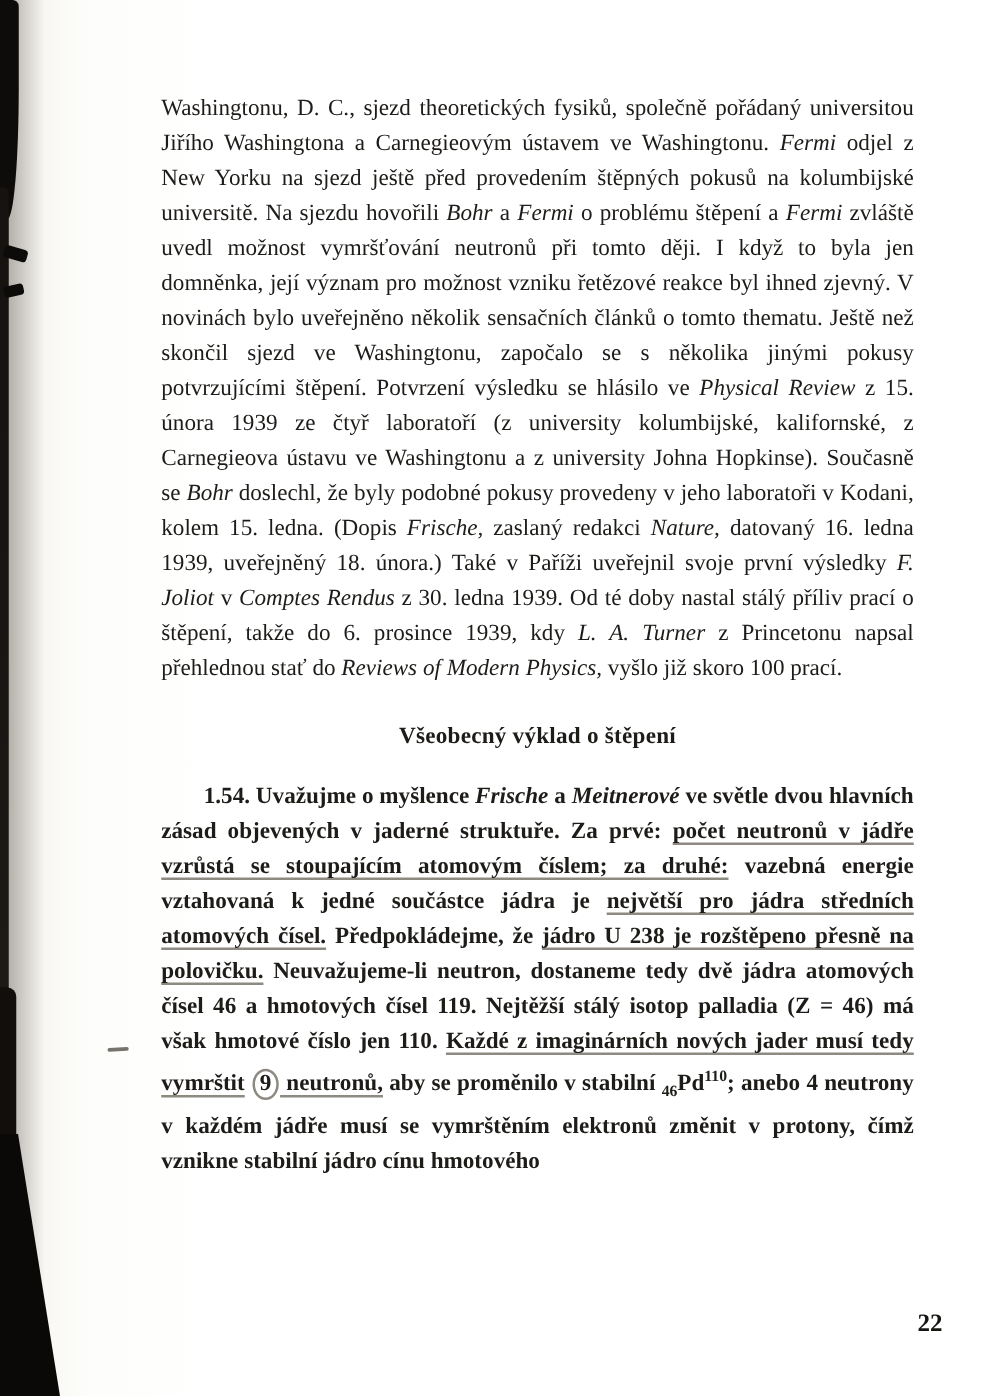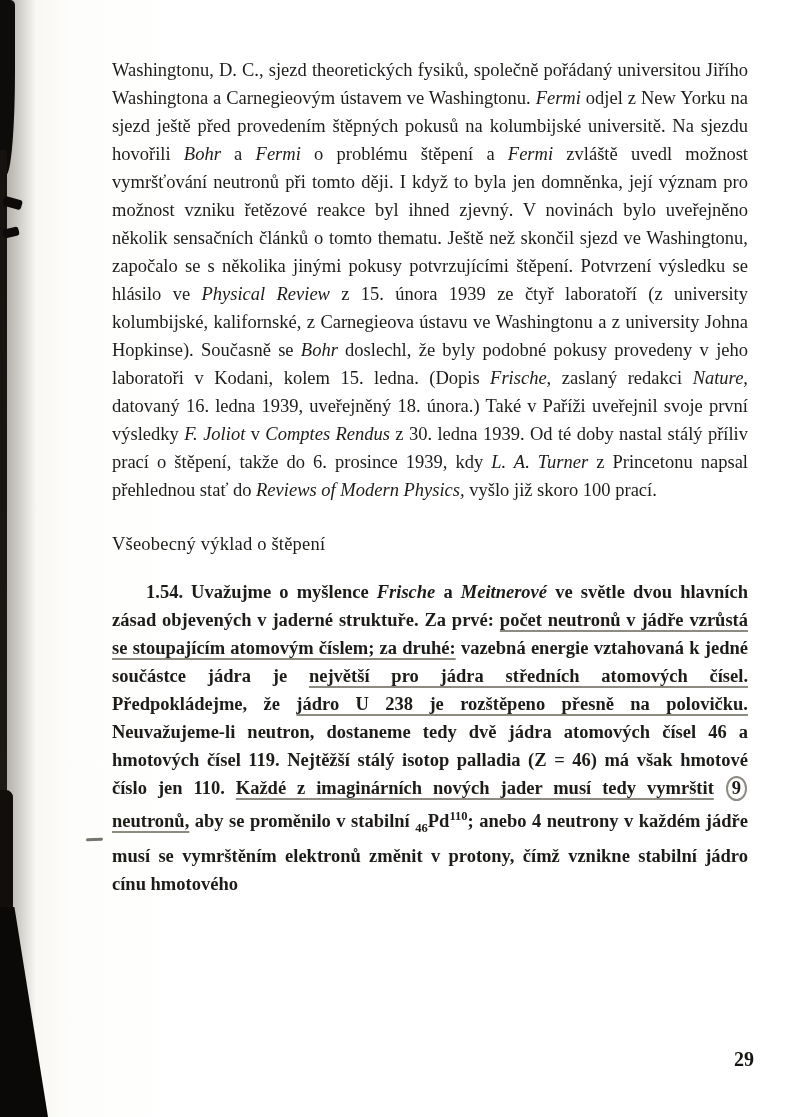--- a/index.html
+++ b/index.html
@@ -30,25 +30,25 @@
   .tick2 { position:absolute; left:3px; top:228px; width:16px; height:9px;
     background:#0d0b09; border-radius:3px; transform:rotate(-13deg); }
   .margin-dash { position:absolute; left:86px; top:838px; width:17px; height:3px;
     background:#77746d; border-radius:2px; transform:rotate(-3deg); }
   
   .text-block {
     position:absolute; left:112px; top:56px; width:636px;
     color:#1e1c19; font-size:18.5px; line-height:28px;
     text-align:justify;
   }
-  .para { margin:0; }
+  .para { margin:17px; }
   .indent { text-indent:34px;font-weight:bold; }
   .heading {
-    margin:26px 0 20px; font-size:18.5px; font-weight:normal;
-    text-indent:0; letter-spacing:0.2px;
+    margin:26px 0 20px; font-size:18.5px; font-weight:bold;
+    text-align:center; text-indent:0; letter-spacing:0.2px;
   }
   .it { font-style:italic; }
   .pencil-u {
     text-decoration:underline;
     text-decoration-color:#8d8a82;
     text-decoration-thickness:2px;
     text-underline-offset:4px;
     text-decoration-skip-ink:none;
   }
   .pencil-circle {
@@ -75,15 +75,15 @@
   <div class="tick1"></div>
   <div class="tick2"></div>
   <div class="margin-dash"></div>
 
   <div class="text-block">
     <p class="para"><span>Washingtonu, D. C., sjezd theoretických fysiků, společně pořádaný universitou Jiřího Washingtona a Carnegieovým ústavem ve Washingtonu. </span><span class="it">Fermi</span><span> odjel z New Yorku na sjezd ještě před provedením štěpných pokusů na kolumbijské universitě. Na sjezdu hovořili </span><span class="it">Bohr</span><span> a </span><span class="it">Fermi</span><span> o problému štěpení a </span><span class="it">Fermi</span><span> zvláště uvedl možnost vymršťování neutronů při tomto ději. I když to byla jen domněnka, její význam pro možnost vzniku řetězové reakce byl ihned zjevný. V novinách bylo uveřejněno několik sensačních článků o tomto thematu. Ještě než skončil sjezd ve Washingtonu, započalo se s několika jinými pokusy potvrzujícími štěpení. Potvrzení výsledku se hlásilo ve </span><span class="it">Physical Review</span><span> z 15. února 1939 ze čtyř laboratoří (z university kolumbijské, kalifornské, z Carnegieova ústavu ve Washingtonu a z university Johna Hopkinse). Současně se </span><span class="it">Bohr</span><span> doslechl, že byly podobné pokusy provedeny v jeho laboratoři v Kodani, kolem 15. ledna. (Dopis </span><span class="it">Frische,</span><span> zaslaný redakci </span><span class="it">Nature,</span><span> datovaný 16. ledna 1939, uveřejněný 18. února.) Také v Paříži uveřejnil svoje první výsledky </span><span class="it">F. Joliot</span><span> v </span><span class="it">Comptes Rendus</span><span> z 30. ledna 1939. Od té doby nastal stálý příliv prací o štěpení, takže do 6. prosince 1939, kdy </span><span class="it">L. A. Turner</span><span> z Princetonu napsal přehlednou stať do </span><span class="it">Reviews of Modern Physics,</span><span> vyšlo již skoro 100 prací.</span></p>
     <h2 class="heading">Všeobecný výklad o štěpení</h2>
     <p class="para indent"><span>1.54. Uvažujme o myšlence </span><span class="it">Frische</span><span> a </span><span class="it">Meitnerové</span><span> ve světle dvou hlavních zásad objevených v jaderné struktuře. Za prvé: </span><span class="pencil-u">počet neutronů v jádře vzrůstá se stoupajícím atomovým číslem; za druhé:</span><span> vazebná energie vztahovaná k jedné součástce jádra je </span><span class="pencil-u">největší pro jádra středních atomových čísel.</span><span> Předpokládejme, že </span><span class="pencil-u">jádro U 238 je rozštěpeno přesně na polovičku.</span><span> Neuvažujeme-li neutron, dostaneme tedy dvě jádra atomových čísel 46 a hmotových čísel 119. Nejtěžší stálý isotop palladia (Z = 46) má však hmotové číslo jen 110. </span><span class="pencil-u">Každé z imaginárních nových jader musí tedy vymrštit</span><span> </span><span class="pencil-circle">9</span><span class="pencil-u"> neutronů,</span><span> aby se proměnilo v stabilní </span><span class="subn">46</span><span>Pd</span><span class="supn">110</span><span>; anebo 4 neutrony v každém jádře musí se vymrštěním elektronů změnit v protony, čímž vznikne stabilní jádro cínu hmotového</span></p>
   </div>
 
-  <div class="page-number">29</div>
+  <div class="page-number">22</div>
 
 </div>
 
 </body></html>

